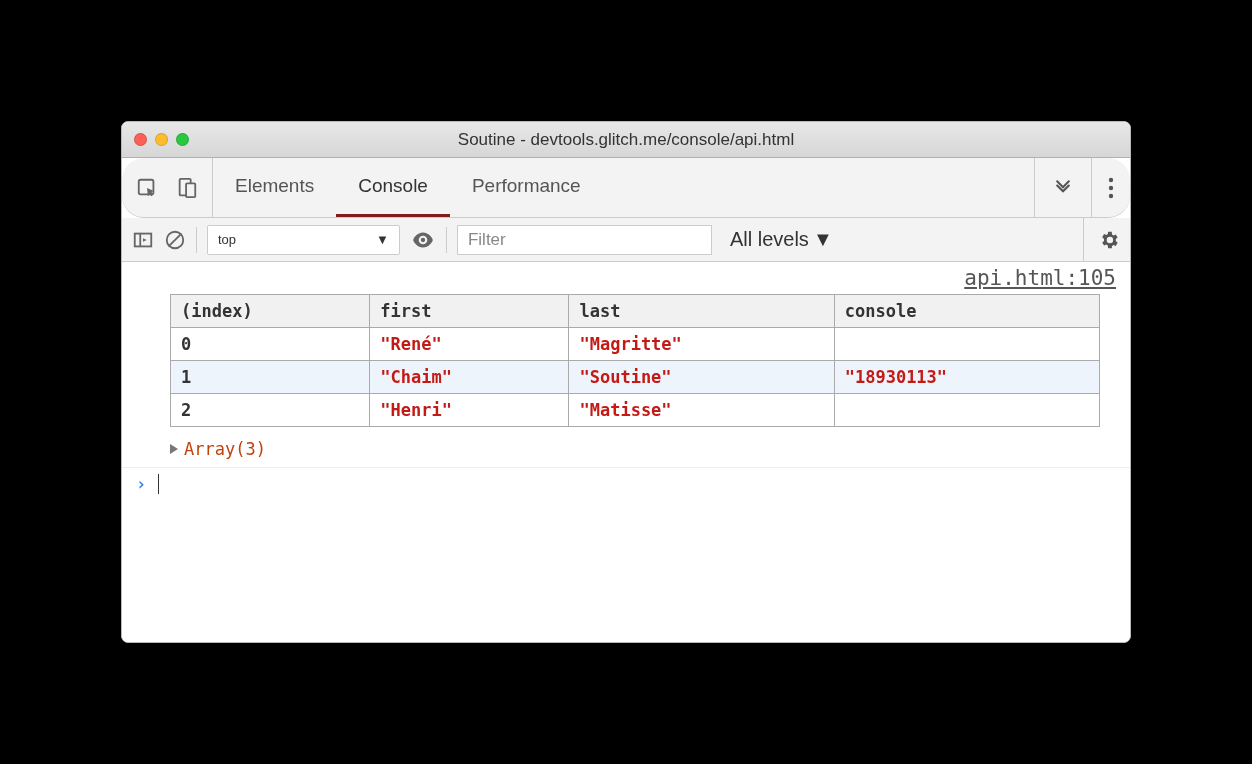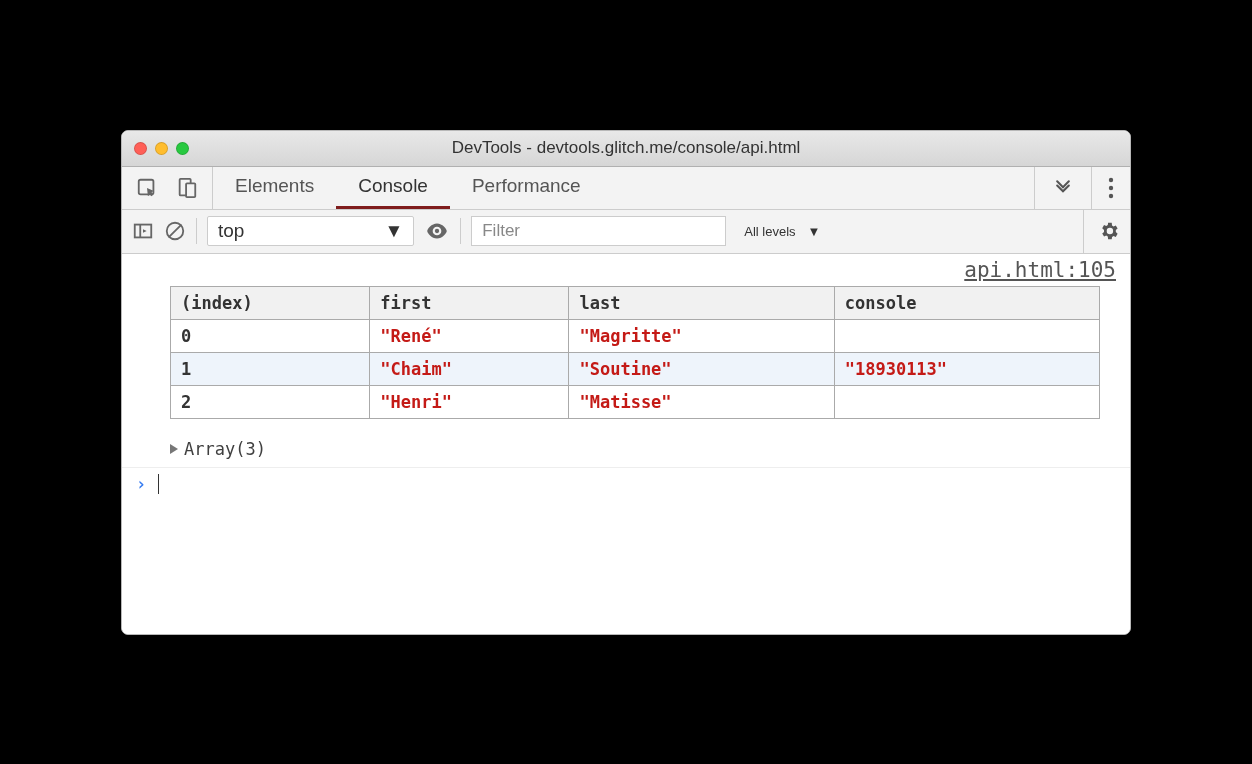--- a/index.html
+++ b/index.html
@@ -45,25 +45,26 @@
     .tl-max { background: #28c940; border: 0.5px solid rgba(0,0,0,0.15); }
     .title-text {
       position: absolute;
       left: 0; right: 0;
       text-align: center;
       font-size: 17px;
       color: #333;
       pointer-events: none;
     }
     .tabs-row {
-      height: 43px;
+      height: 60px;
       border-bottom: 1px solid #ccc;
       display: flex;
       align-items: center;
       background: #f3f3f3;
+      border-radius: 22px;
     }
     .icon-group-left {
       display: flex;
       align-items: center;
       padding: 0 14px;
       gap: 18px;
       border-right: 1px solid #ccc;
       height: 100%;
     }
     .tool-icon {
@@ -122,43 +123,43 @@
       height: 26px;
       background: #ccc;
     }
     .context-select {
       display: flex;
       align-items: center;
       border: 1px solid #ccc;
       background: #fff;
       height: 30px;
       padding: 0 10px;
-      font-size: 19px;
+      font-size: 13px;
       color: #333;
       border-radius: 2px;
       gap: 140px;
     }
     .filter-box {
       flex: 1;
       max-width: 255px;
       height: 30px;
       border: 1px solid #ccc;
       background: #fff;
       padding: 0 10px;
       font-size: 17px;
       color: #888;
       display: flex;
       align-items: center;
     }
     .levels {
-      font-size: 13px;
-      color: #333;
-      display: flex;
-      align-items: center;
-      gap: 12px;
+      font-size: 20px;
+      color: #333;
+      display: flex;
+      align-items: center;
+      gap: 4px;
       margin-left: 8px;
     }
     .gear-wrap {
       margin-left: auto;
       border-left: 1px solid #ccc;
       height: 100%;
       display: flex;
       align-items: center;
       padding-left: 14px;
     }
@@ -199,22 +200,22 @@
       color: #333;
     }
     .data-table tr.odd-row td {
       background: #eef4fb;
     }
     .data-table td.idx { color: #333; }
     .data-table td.str { color: #c41a16; }
     .expand-line {
       font-family: Menlo, Consolas, monospace;
       font-size: 17px;
-      color: #404040;
-      margin-top: 20px;
+      color: #c2410c;
+      margin-top: 12px;
       display: flex;
       align-items: center;
       gap: 2px;
     }
     .tri {
       display: inline-block;
       width: 0; height: 0;
       border-top: 5px solid transparent;
       border-bottom: 5px solid transparent;
       border-left: 8px solid #777;
@@ -244,21 +245,21 @@
 <body>
 
 <div class="window">
 
   <div class="titlebar">
     <div class="traffic-lights">
       <div class="traffic-light tl-close"></div>
       <div class="traffic-light tl-min"></div>
       <div class="traffic-light tl-max"></div>
     </div>
-    <div class="title-text">DevTools - devtools.glitch.me/console/api.html</div>
+    <div class="title-text">Soutine - devtools.glitch.me/console/api.html</div>
   </div>
 
   <div class="tabs-row">
     <div class="icon-group-left">
       <div class="tool-icon">
         <svg width="22" height="22" viewBox="0 0 24 24" fill="none" stroke="#666" stroke-width="2">
           <rect x="3" y="3" width="16" height="16" rx="2"></rect>
           <path d="M12 12 l7 3 -2 2 2 2 -2 2 -2-2 -2 2z" fill="#666" stroke="none"></path>
         </svg>
       </div>

